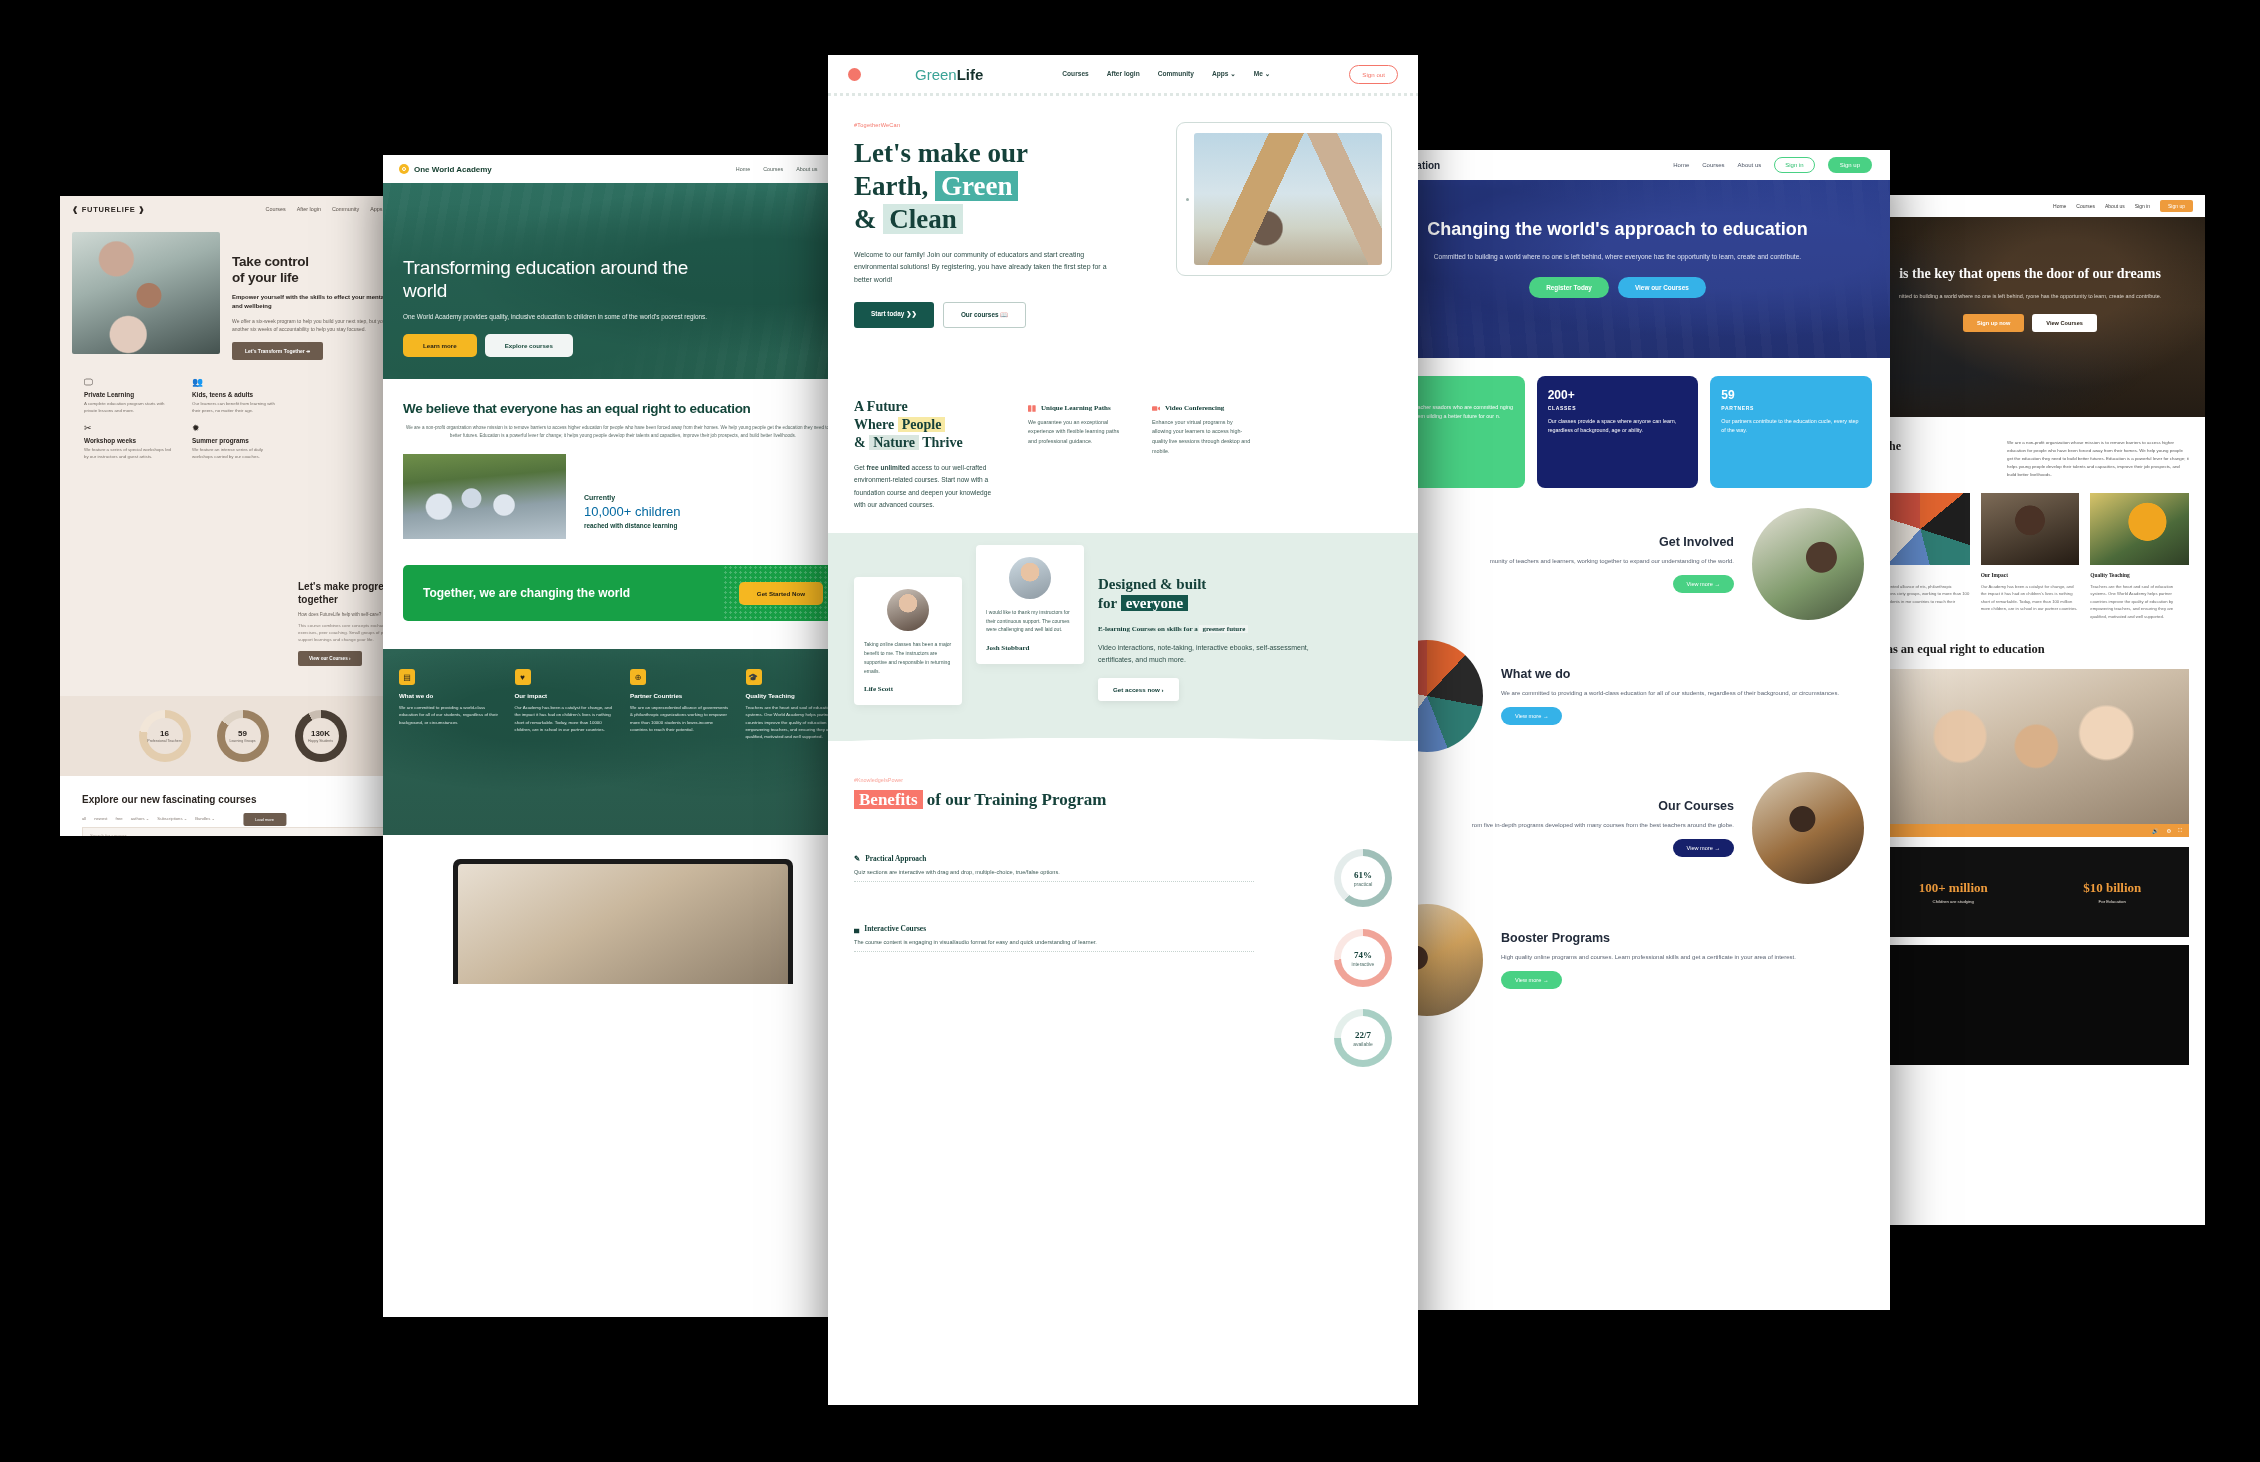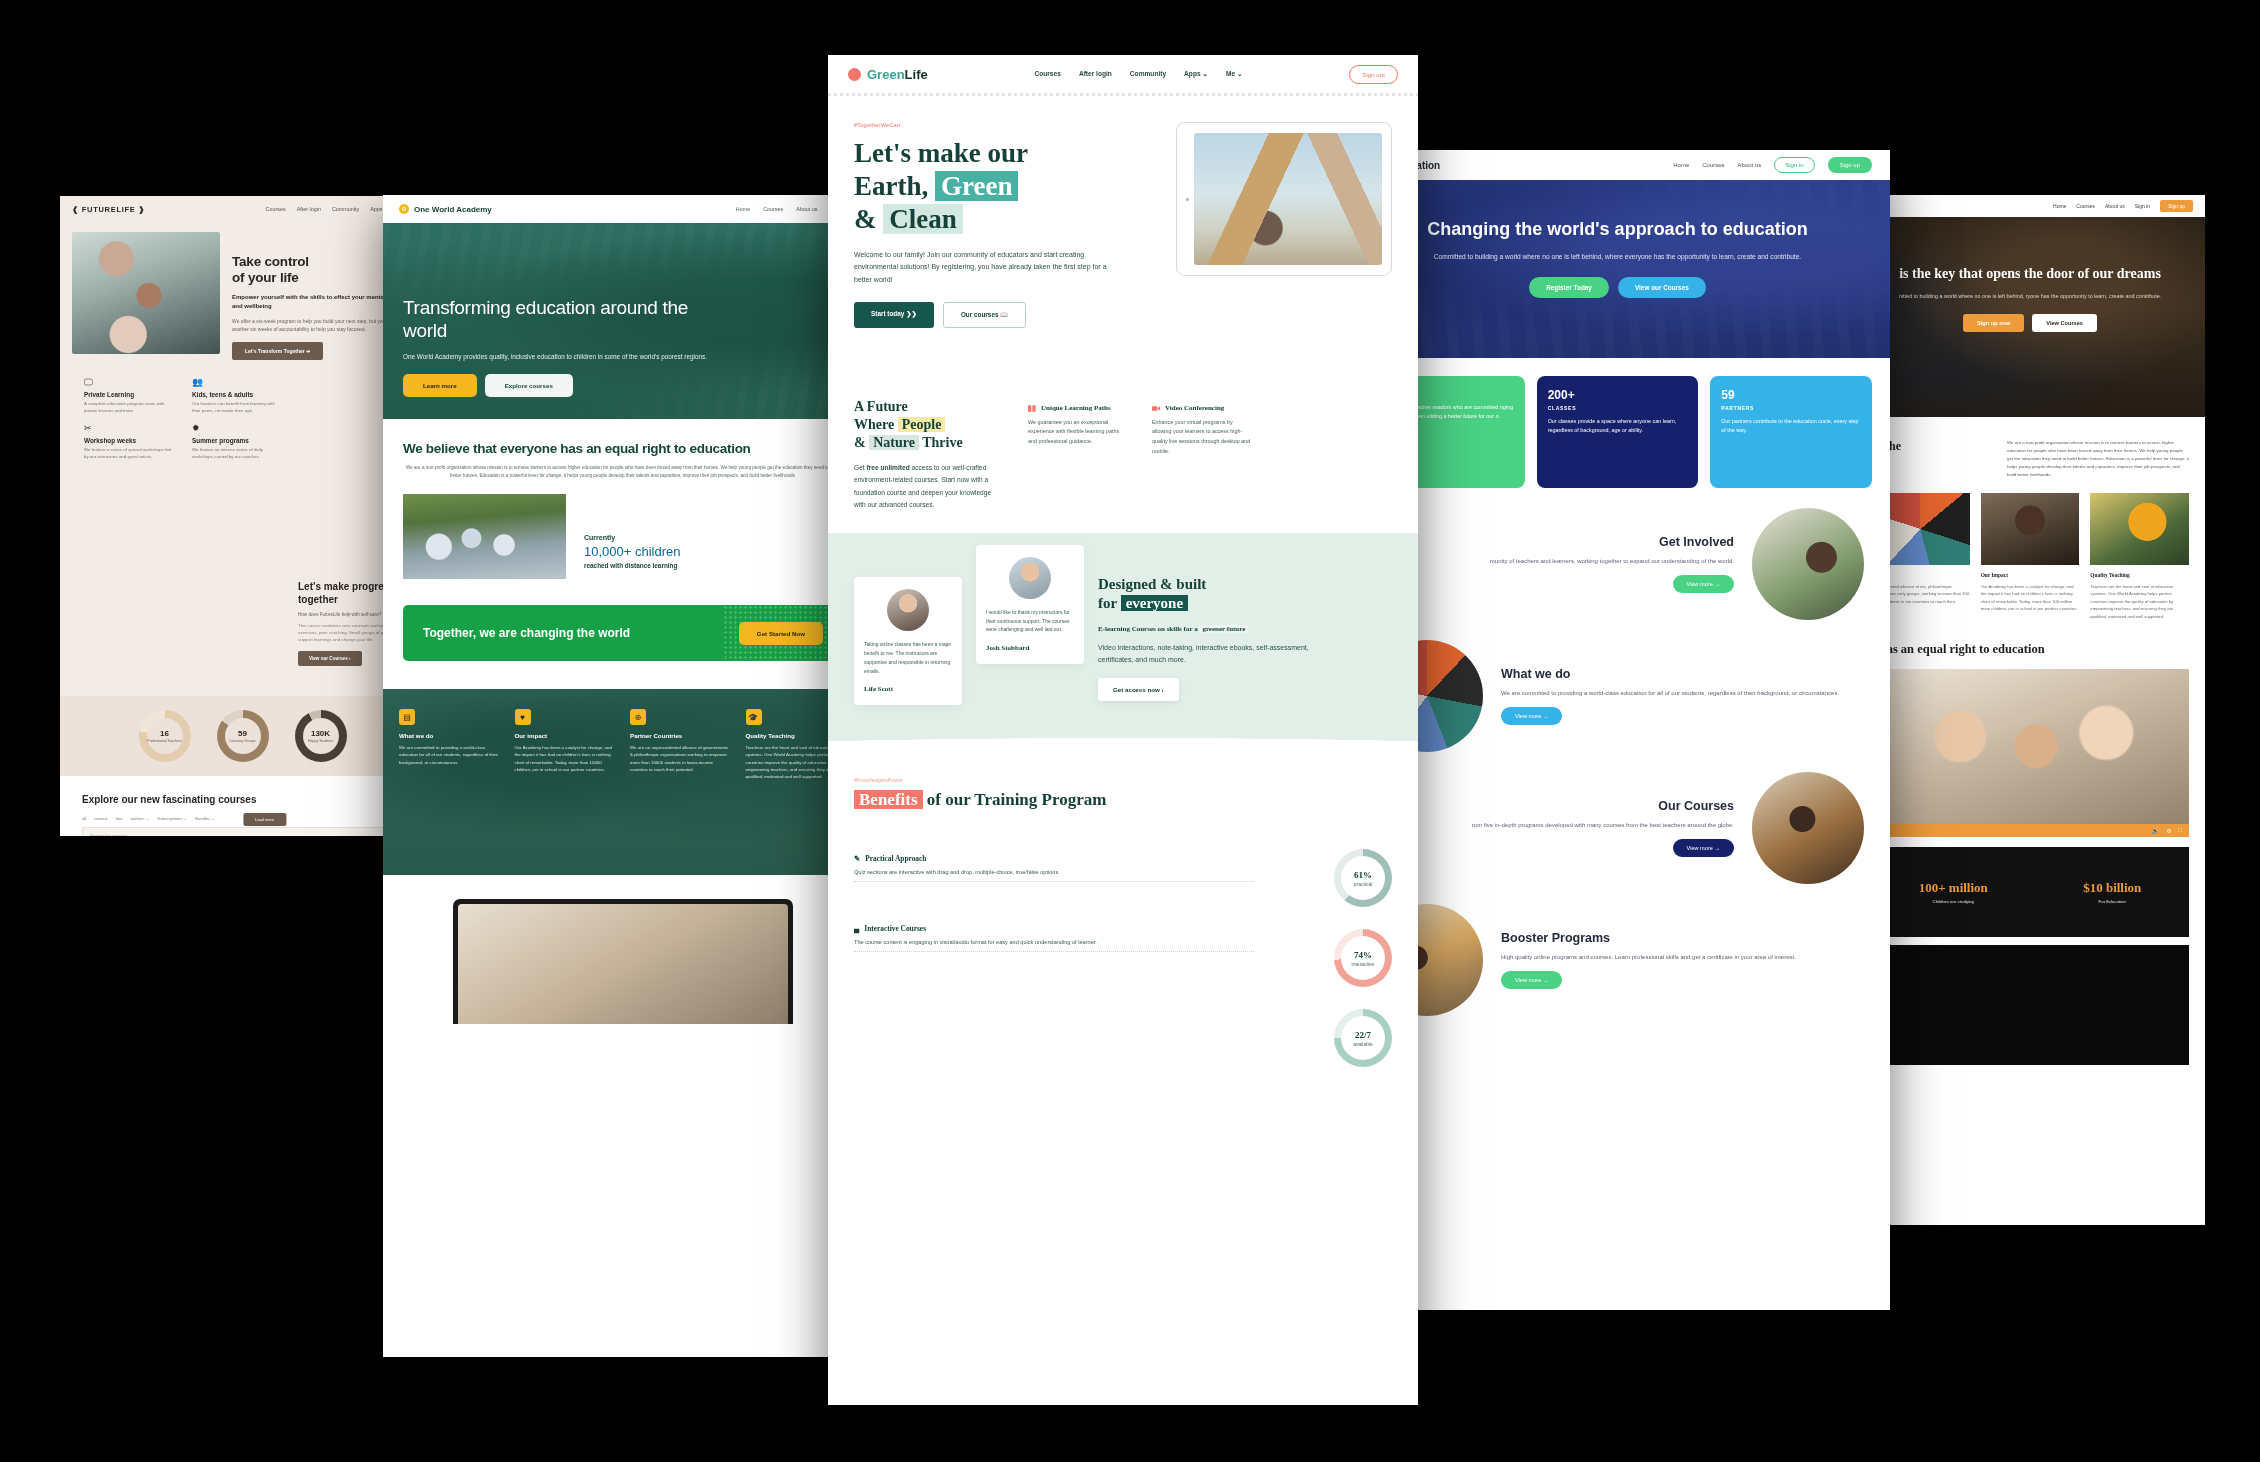--- a/index.html
+++ b/index.html
@@ -55,21 +55,21 @@
   .fl-courses{position:absolute;left:0;top:580px;width:100%;bottom:0;background:#fff;padding:18px 22px;}
   .fl-ct{font-size:10px;font-weight:700;color:#2b2521;}
   .fl-filters{display:flex;gap:8px;font-size:4.2px;color:#8a817a;margin-top:11px;}
   .fl-search{margin-top:6px;height:14px;background:#f7f3ef;border:1px solid #e7ded5;
              display:flex;align-items:center;justify-content:space-between;padding:0 7px;}
   .fl-search span{font-size:4.4px;color:#a79d94;}
   .fl-pill{position:absolute;left:50%;transform:translateX(-50%);bottom:10px;
            background:#6d5c4e;color:#fff;font-size:4px;padding:4px 12px;border-radius:2px;}
 
   
-  #c-owa{left:383px;top:155px;width:480px;height:1162px;z-index:2;margin-top:40px;}
+  #c-owa{left:383px;top:155px;width:480px;height:1162px;z-index:2;}
   .owa-nav{height:28px;display:flex;align-items:center;justify-content:space-between;padding:0 16px;background:#fff;}
   .owa-brand{display:flex;align-items:center;gap:5px;font-size:8px;font-weight:700;color:#123c2c;}
   .owa-mark{width:10px;height:10px;border-radius:50%;background:#f5b721;position:relative;}
   .owa-mark:after{content:"";position:absolute;inset:3px;border-radius:50%;border:1.4px solid #fff;}
   .owa-links{display:flex;gap:13px;font-size:5.4px;color:#53625c;}
   .owa-hero{position:relative;height:196px;overflow:hidden;
     background:linear-gradient(180deg,#2e6f60 0%,#2a6455 60%,#27604f 100%);}
   .owa-hero:before{content:"";position:absolute;inset:0;opacity:.42;
     background:
       radial-gradient(ellipse at 78% 45%,#0d3c30 0 22%,transparent 55%),
@@ -115,21 +115,21 @@
   .owa-tab{margin:24px auto 0 auto;width:330px;height:120px;border-radius:7px 7px 0 0;
            background:#1b1b1b;padding:5px 5px 0 5px;}
   .owa-tab-in{height:100%;border-radius:4px 4px 0 0;
     background:linear-gradient(150deg,#e8dfd2 0%,#c9b79d 45%,#8e7f6b 100%);}
 
   
   #c-green{left:828px;top:55px;width:590px;height:1350px;z-index:5;}
   .gl-nav{height:38px;display:flex;align-items:center;justify-content:space-between;padding:0 20px;background:#fff;}
   .gl-brand{display:flex;align-items:center;gap:6px;}
   .gl-dot{width:13px;height:13px;border-radius:50%;background:#f4766a;}
-  .gl-bt{font-size:13px;font-weight:700;color:#1d4a43;}
+  .gl-bt{font-size:15px;font-weight:400;color:#1d4a43;margin-left:48px;}
   .gl-bt b{color:#15312c;}
   .gl-bt i{font-style:normal;color:#3aa396;}
   .gl-links{display:flex;gap:18px;font-size:6.6px;font-weight:600;color:#2c4a45;}
   .gl-signout{border:1px solid #f4766a;color:#f4766a;font-size:6.2px;padding:5px 12px;border-radius:11px;}
   .gl-dash{height:3px;background:repeating-linear-gradient(90deg,#dfe7e4 0 3px,transparent 3px 6px);}
   .gl-hero{padding:26px 26px 0 26px;display:flex;gap:18px;}
   .gl-tag{font-size:5.6px;color:#f4766a;letter-spacing:.2px;}
   .gl-h1{font-size:27px;font-weight:700;color:#15413a;line-height:1.22;margin-top:9px;
          font-family:"Liberation Serif",serif;}
   .gl-hl-green{background:#49b0a4;color:#fff;padding:0 6px;}

